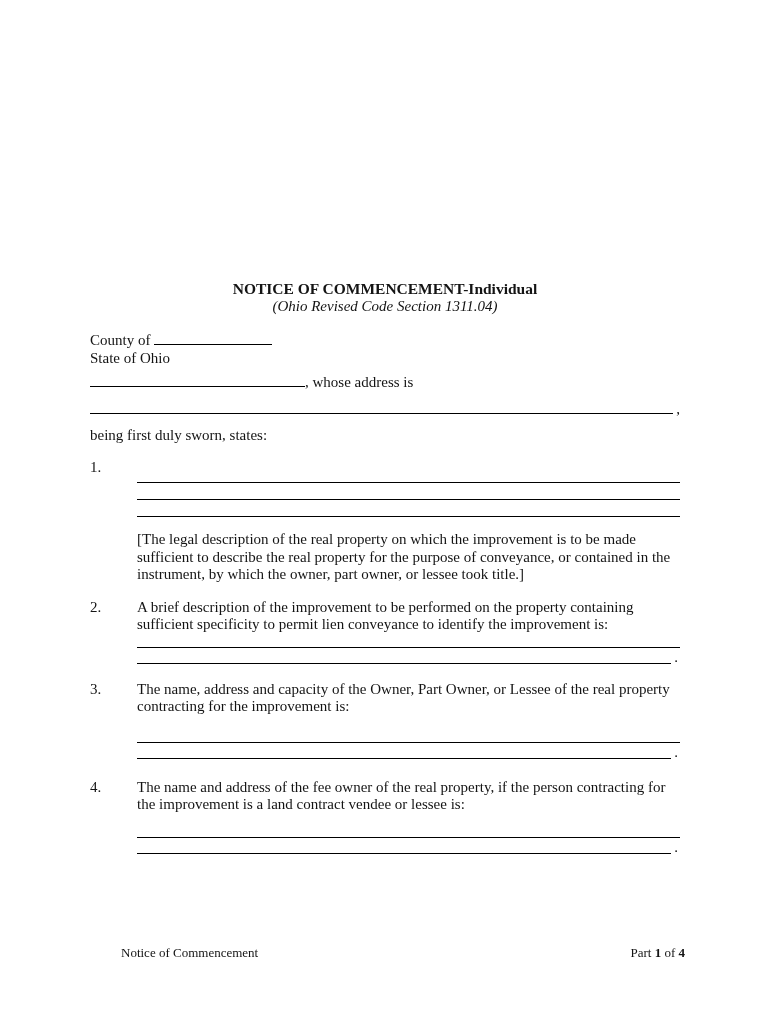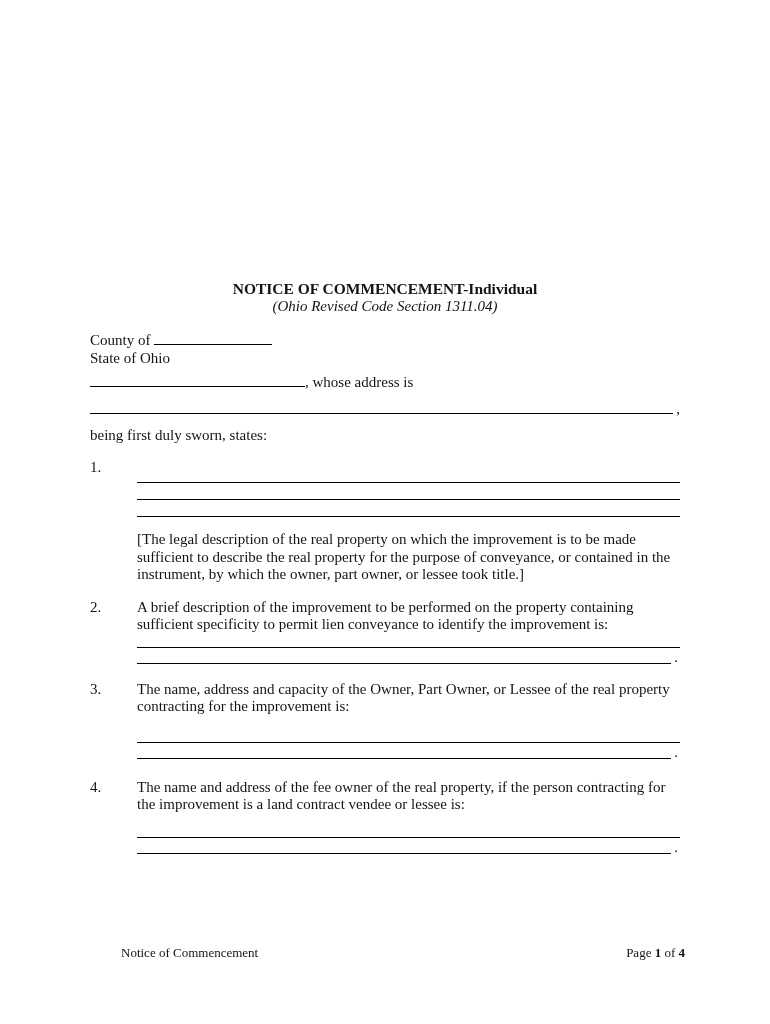--- a/index.html
+++ b/index.html
@@ -164,15 +164,15 @@
             <span class="punct">.</span>
           </div>
         </div>
       </div>
     </div>
 
   </div>
 
   <div class="footer">
     <div>Notice of Commencement</div>
-    <div><span>Page</span> <b>1</b> <span>of</span> <b>4</b></div>
+    <div><span>Part</span> <b>1</b> <span>of</span> <b>4</b></div>
   </div>
 </div>
 
 </body></html>

